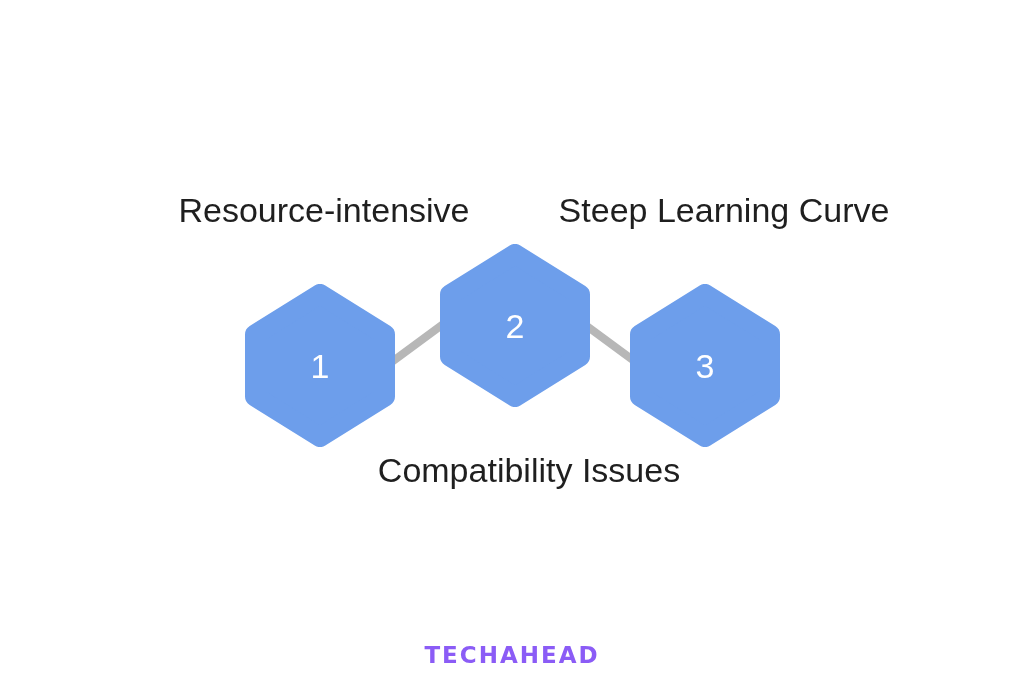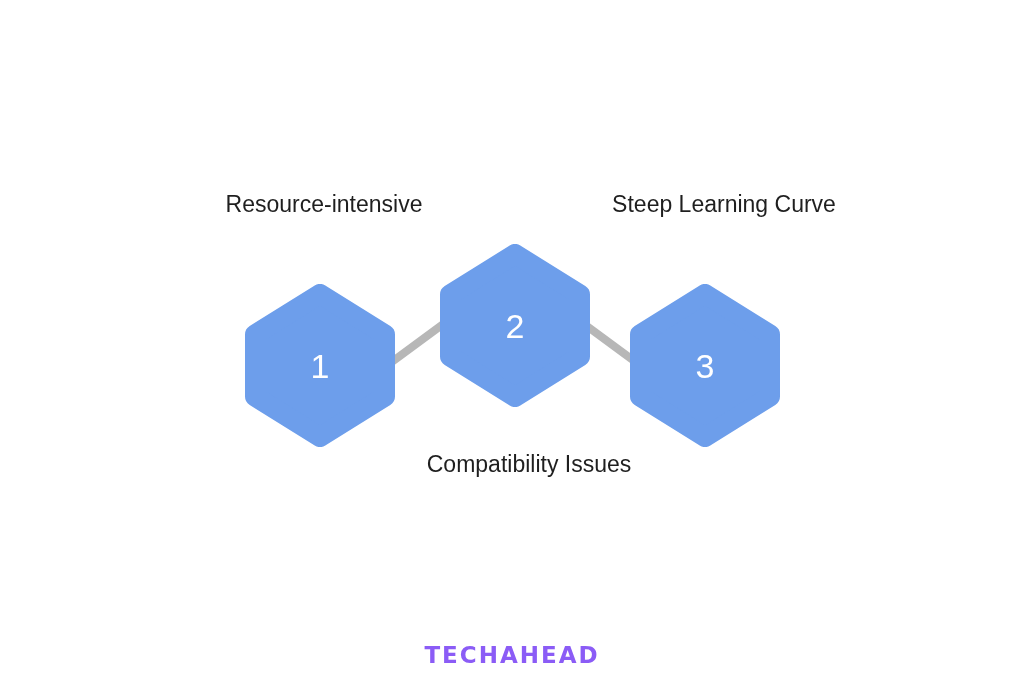--- a/index.html
+++ b/index.html
@@ -51,21 +51,21 @@
   .hex-1 { left: 245px; top: 284px; }
   .hex-2 { left: 440px; top: 244px; }
   .hex-3 { left: 630px; top: 284px; }
 
   
   .step-label {
     position: absolute;
     transform: translateX(-50%);
     white-space: nowrap;
     color: #1f1f1f;
-    font-size: 23px;
+    font-size: 34px;
     font-weight: 400;
     line-height: 1.1;
     z-index: 4;
   }
   .label-1 { left: 324px; top: 192px; }
   .label-3 { left: 724px; top: 192px; }
   .label-2 { left: 529px; top: 452px; }
 
   
   .logo {

